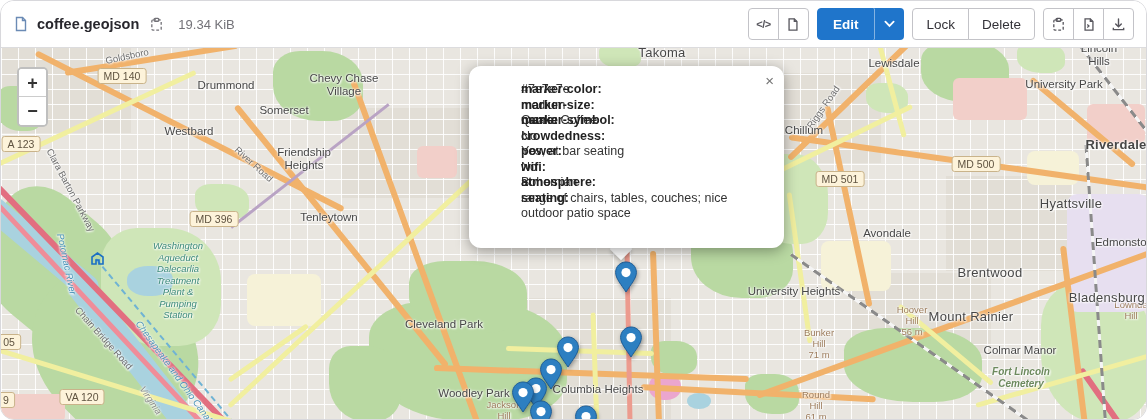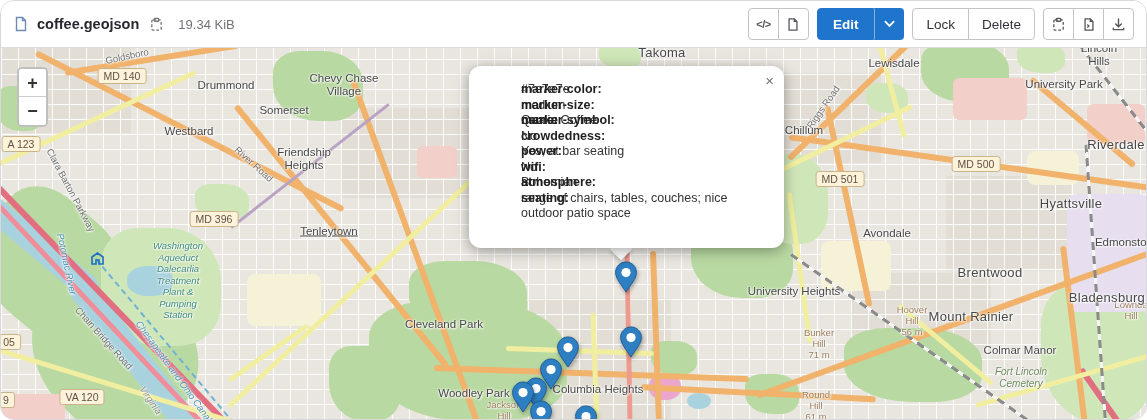--- a/index.html
+++ b/index.html
@@ -63,21 +63,21 @@
   .rail { height:3px; transform-origin:left center;
      background:repeating-linear-gradient(90deg,#8a8a8a 0 8px,#f5f5f5 8px 14px); }
   .rail.purple { height:2.5px; background:#b9a3c4; }
   .canal { height:0; border-top:2px dashed #6fb3d4; transform-origin:left center; }
   .lbl { transform:translate(-50%,-50%); white-space:pre-line; text-align:center;
      font-size:11.5px; color:#474747; line-height:13px; z-index:3;
      text-shadow:0 0 2px #fff,0 0 3px #fff,1px 1px 2px #fff; }
   .lbl.lg { font-size:13px; letter-spacing:.3px; }
   .lbl.hill { font-size:9.5px; color:#9c7c5c; line-height:11px; }
   .lbl.aqueduct { font-size:9.5px; font-style:italic; color:#3c8a7a; line-height:11.5px; }
-  .lbl.cemetery { font-size:10px; font-style:italic; color:#6d8a5e; line-height:12px; }
+  .lbl.cemetery { font-size:10px; font-style:italic; color:#6d8a5e; line-height:12px;font-weight:bold; }
   .lbl.roadname { font-size:9.5px; color:#6e6e6e; z-index:2; white-space:nowrap; }
   .lbl.watername { font-size:9.5px; font-style:italic; color:#4a93b8; z-index:2; white-space:nowrap; }
   .lbl.grayit { font-size:9.5px; font-style:italic; color:#8a8a8a; z-index:2; white-space:nowrap; }
   .badge { transform:translate(-50%,-50%); background:#fdf3da; border:1.5px solid #c9b38a;
      border-radius:3px; font-size:10.5px; color:#5f5340; padding:1px 5px; white-space:nowrap; z-index:3; }
   .marker { z-index:5; filter:drop-shadow(1px 2px 2px rgba(0,0,0,.35)); }
   
   .popup { left:468px; top:18px; width:315px; height:182px; background:#fff; border-radius:12px;
      box-shadow:0 3px 14px rgba(0,0,0,.35); z-index:8; padding:16px 22px 10px 20px; }
   .popup-tail { left:612px; top:193px; width:16px; height:16px; background:#fff;
@@ -310,29 +310,29 @@
       <span class="badge" style="left: 8px; top: 294px;">05</span>
       <span class="badge" style="left: 5px; top: 352px;">9</span>
       <span class="lbl lg" style="left: 661px; top: 4px;">Takoma</span>
       <span class="lbl" style="left: 225px; top: 37px;">Drummond</span>
       <span class="lbl" style="left: 343px; top: 37px;">Chevy Chase
 Village</span>
       <span class="lbl" style="left: 239px; top: 62px; margin-left: 44px;">Somerset</span>
       <span class="lbl" style="left: 188px; top: 83px;">Westbard</span>
       <span class="lbl" style="left: 303px; top: 111px;">Friendship
 Heights</span>
-      <span class="lbl" style="left: 328px; top: 183px; text-decoration: underline;">Tenleytown</span>
+      <span class="lbl" style="left: 328px; top: 169px;">Tenleytown</span>
       <span class="lbl" style="left: 443px; top: 276px;">Cleveland Park</span>
       <span class="lbl" style="left: 473px; top: 345px;">Woodley Park</span>
       <span class="lbl" style="left: 597px; top: 341px;">Columbia Heights</span>
       <span class="lbl" style="left: 893px; top: 15px;">Lewisdale</span>
       <span class="lbl" style="left: 1098px; top: 7px;">Lincoln Hills</span>
       <span class="lbl" style="left: 1063px; top: 36px;">University Park</span>
       <span class="lbl" style="left: 803px; top: 82px;">Chillum</span>
-      <span class="lbl lg" style="left: 1115px; top: 96px;">Riverdale</span>
+      <span class="lbl lg" style="left: 1115px; top: 96px; font-weight: bold;">Riverdale</span>
       <span class="lbl lg" style="left: 1070px; top: 155px;">Hyattsville</span>
       <span class="lbl" style="left: 1123px; top: 194px;">Edmonston</span>
       <span class="lbl" style="left: 886px; top: 185px;">Avondale</span>
       <span class="lbl lg" style="left: 989px; top: 224px;">Brentwood</span>
       <span class="lbl" style="left: 793px; top: 243px;">University Heights</span>
       <span class="lbl lg" style="left: 970px; top: 268px;">Mount Rainier</span>
       <span class="lbl" style="left: 1019px; top: 302px;">Colmar Manor</span>
       <span class="lbl lg" style="left: 1106px; top: 249px;">Bladensburg</span>
       <div class="marker" style="left: 613px; top: 212.5px;">
         <svg width="24" height="32" viewBox="0 0 24 32">

